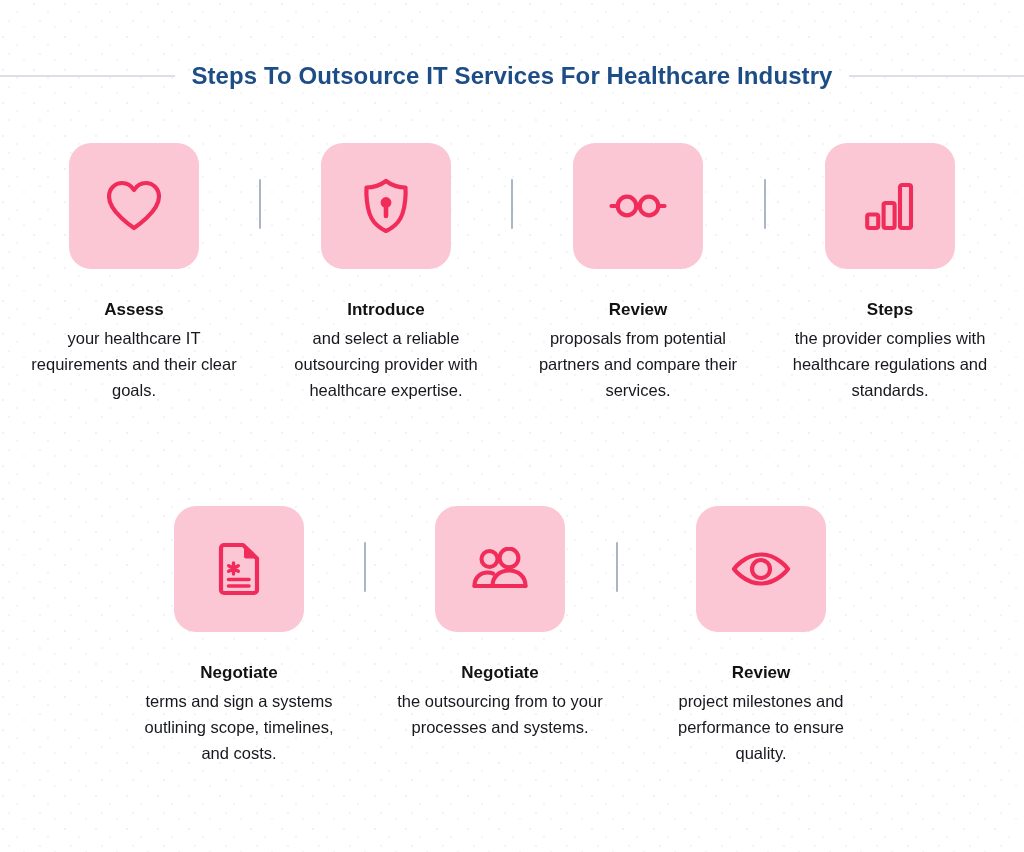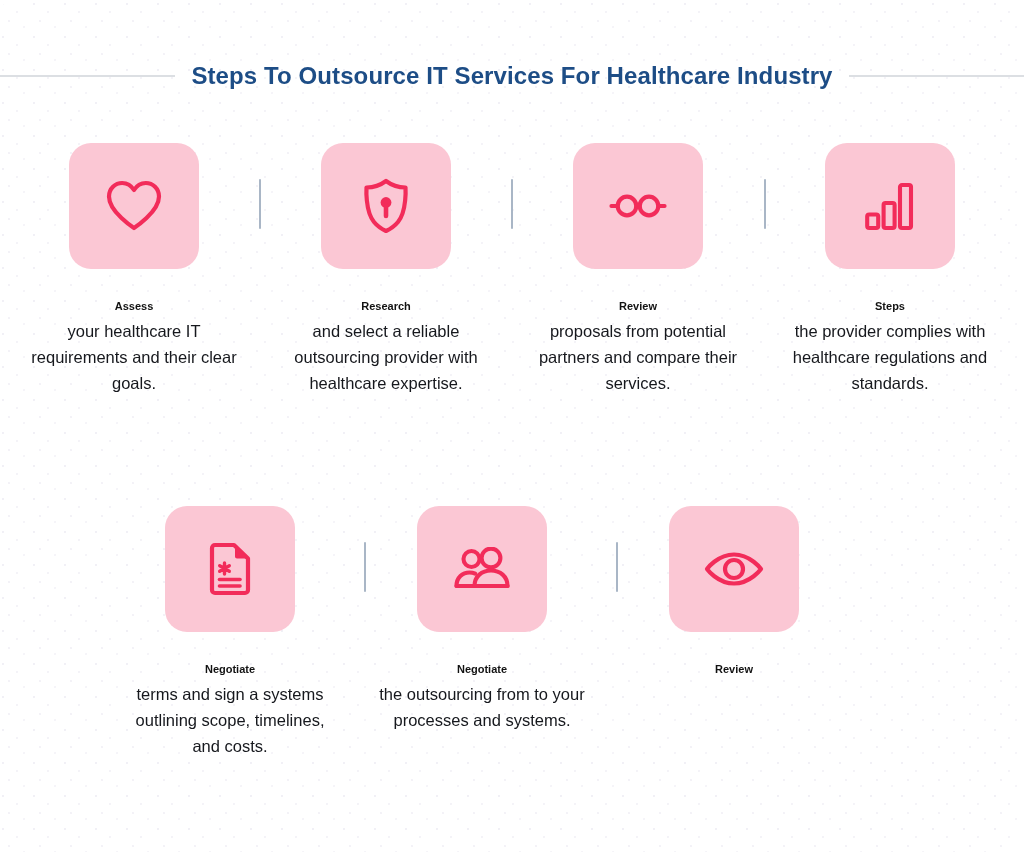--- a/index.html
+++ b/index.html
@@ -62,22 +62,23 @@
     display: flex;
     align-items: flex-start;
   }
   .row.top {
     top: 143px;
     left: 8px;
     width: 1008px;
   }
   .row.bottom {
     top: 506px;
-    left: 104px;
+    left: 113px;
     width: 798px;
+    gap: 9px;
   }
 
   .step {
     width: 252px;
     display: flex;
     flex-direction: column;
     align-items: center;
     flex: 0 0 auto;
   }
 
@@ -89,21 +90,21 @@
     display: flex;
     align-items: center;
     justify-content: center;
   }
   .icon-card svg {
     display: block;
   }
 
   .step-title {
     margin-top: 31px;
-    font-size: 11px;
+    font-size: 17px;
     font-weight: bold;
     color: #121212;
     text-align: center;
     line-height: 1.2;
   }
   .step-body {
     margin-top: 6px;
     font-size: 16.5px;
     color: #16181d;
     text-align: center;
@@ -149,21 +150,21 @@
     <div class="step">
       <div class="icon-card">
         <span>
           <svg width="52" height="58" viewBox="0 0 52 58" fill="none">
             <path d="M26 4 C20 8.5 12.5 10.5 6.5 10.5 C6.5 10.5 5 34 14 45 C18.5 50.5 26 54 26 54 C26 54 33.5 50.5 38 45 C47 34 45.5 10.5 45.5 10.5 C39.5 10.5 32 8.5 26 4 Z" stroke="#f22c5a" stroke-width="4.2" stroke-linejoin="round" fill="none"></path>
             <circle cx="26" cy="25.5" r="5.4" fill="#f22c5a"></circle>
             <path d="M26 28.5 L26 39" stroke="#f22c5a" stroke-width="4.6" stroke-linecap="round"></path>
           </svg>
         </span>
       </div>
-      <div class="step-title">Research</div>
+      <div class="step-title">Introduce</div>
       <div class="step-body">and select a reliable outsourcing provider with healthcare expertise.</div>
     </div>
 
     <div class="step">
       <div class="icon-card">
         <span>
           <svg width="60" height="30" viewBox="0 0 60 30" fill="none">
             <circle cx="19" cy="15" r="9.3" stroke="#f22c5a" stroke-width="4.2" fill="none"></circle>
             <circle cx="41" cy="15" r="9.3" stroke="#f22c5a" stroke-width="4.2" fill="none"></circle>
             <path d="M28.3 15 C30 13 30 13 31.7 15" stroke="#f22c5a" stroke-width="4" stroke-linecap="round" fill="none"></path>
@@ -230,20 +231,21 @@
     <div class="step">
       <div class="icon-card">
         <span>
           <svg width="62" height="40" viewBox="0 0 62 40" fill="none">
             <path d="M4 20 C4 20 14.5 5.5 31 5.5 C47.5 5.5 58 20 58 20 C58 20 47.5 34.5 31 34.5 C14.5 34.5 4 20 4 20 Z" stroke="#f22c5a" stroke-width="4.2" stroke-linejoin="round" fill="none"></path>
             <circle cx="31" cy="20" r="9" stroke="#f22c5a" stroke-width="4.2" fill="none"></circle>
           </svg>
         </span>
       </div>
       <div class="step-title">Review</div>
+      <div class="step-body">project milestones and performance to ensure quality.</div>
     </div>
 
   </div>
 
   <div class="divider-layer">
     <div class="vdiv" style="left:259px; top:179px;"></div>
     <div class="vdiv" style="left:511px; top:179px;"></div>
     <div class="vdiv" style="left:764px; top:179px;"></div>
     <div class="vdiv" style="left:364px; top:542px;"></div>
     <div class="vdiv" style="left:616px; top:542px;"></div>

